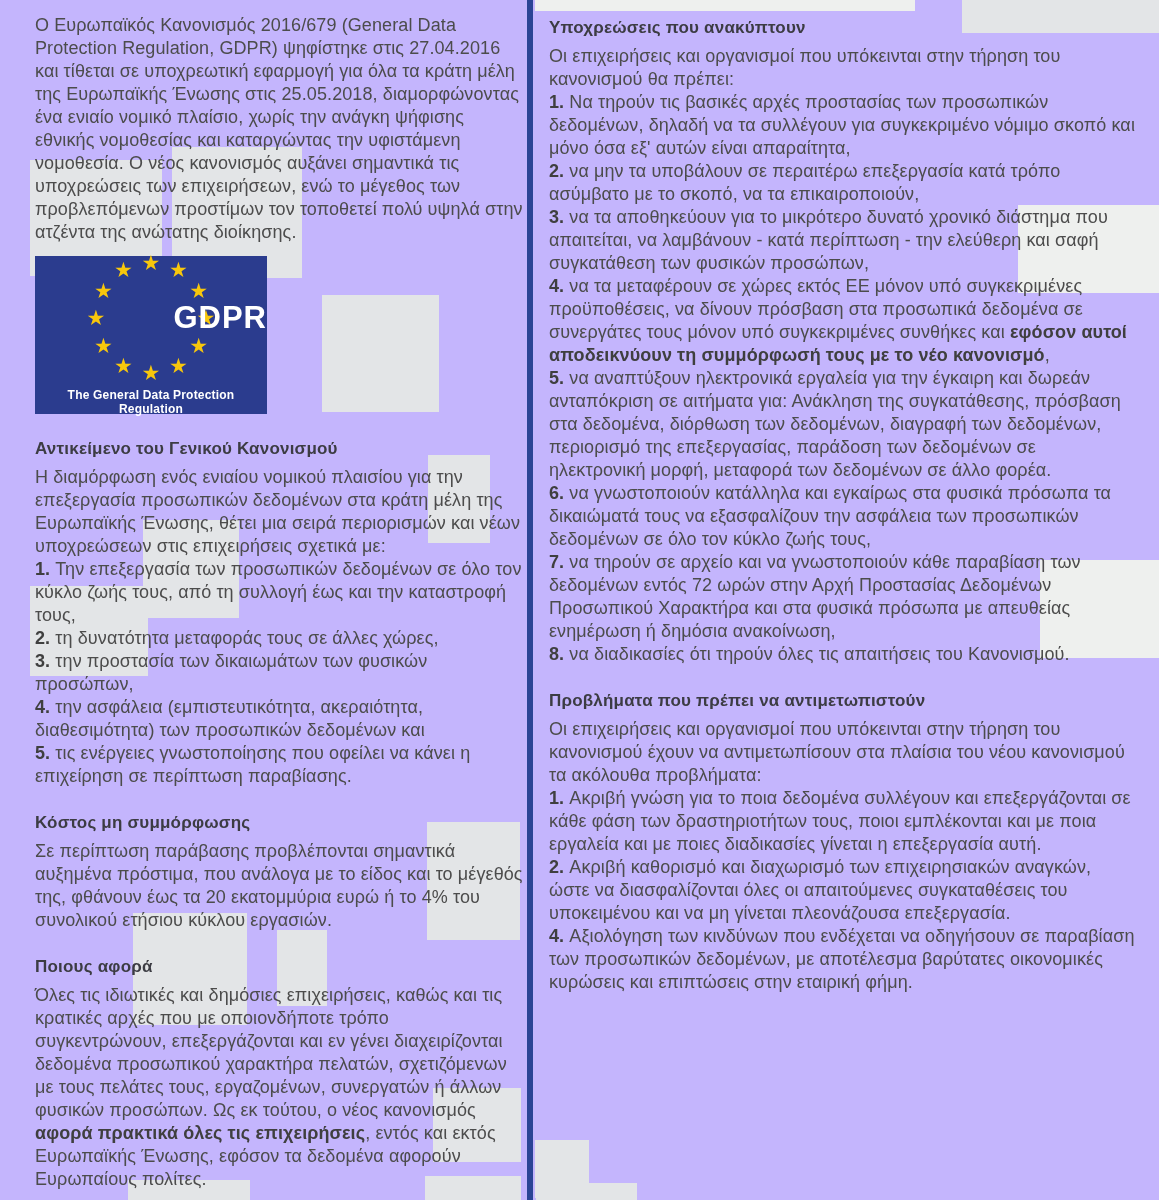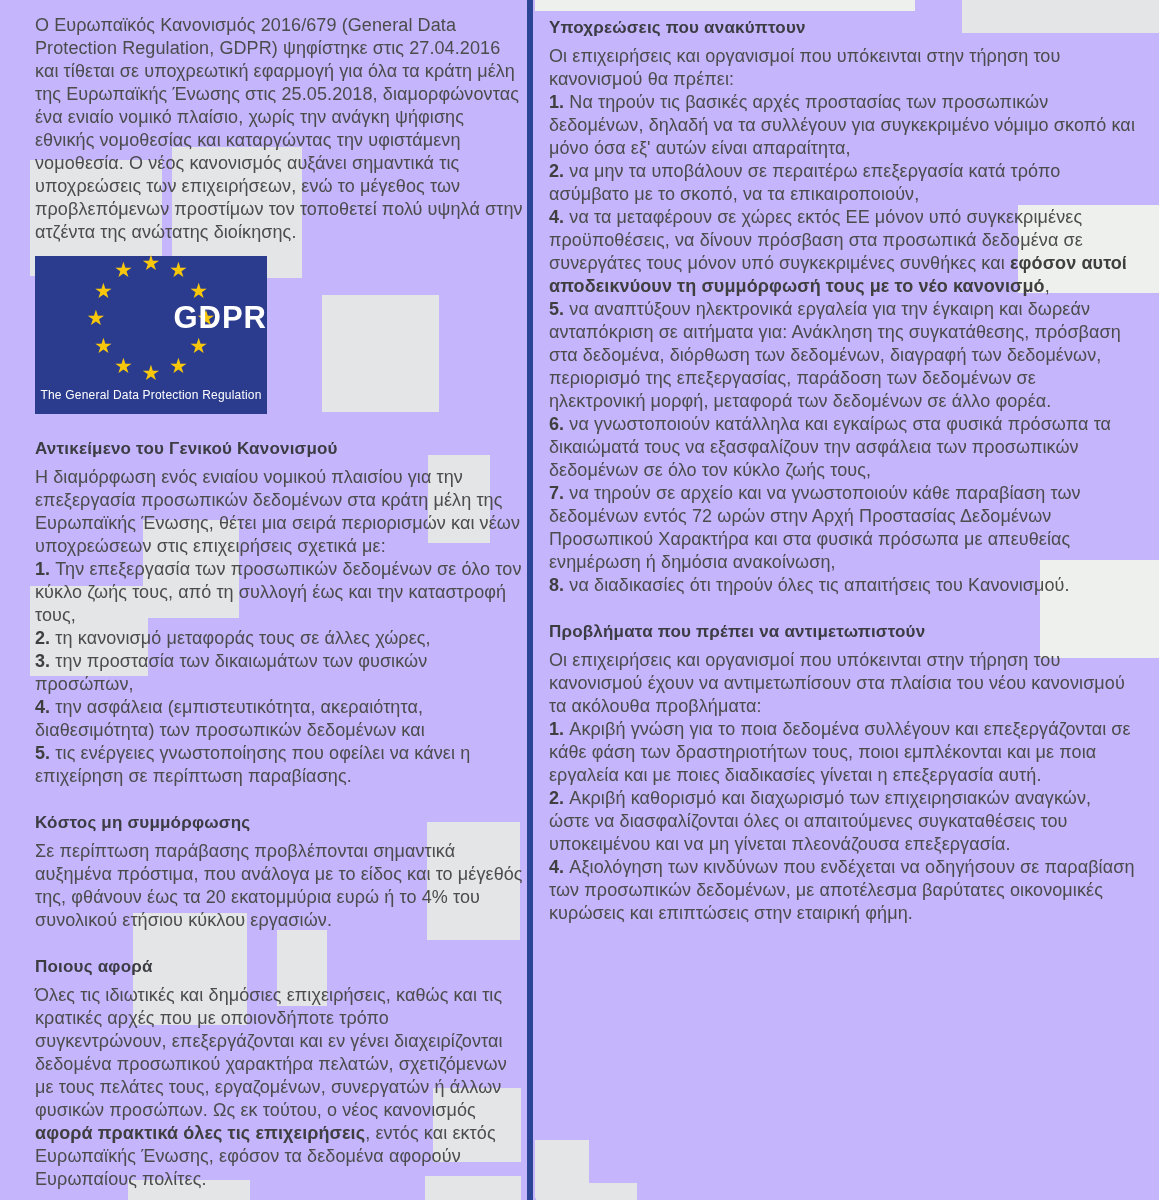--- a/index.html
+++ b/index.html
@@ -42,21 +42,21 @@
     position:absolute;font-size:21px;line-height:21px;color:#f8c70c;
     transform:translate(-50%,-50%);
     font-family:"DejaVu Sans",sans-serif;
   }
   .logo-title{
     position:absolute;left:0;right:0;top:44px;text-align:right;
     font-size:31px;font-weight:bold;color:#ffffff;letter-spacing:1px;
   }
   .logo-caption{
     position:absolute;left:0;right:0;top:132px;text-align:center;
-    font-size:12px;font-weight:normal;color:#ffffff;letter-spacing:0.2px;
+    font-size:12px;font-weight:bold;color:#ffffff;letter-spacing:0.2px;
   }
 </style>
 </head>
 <body>
 
 <div class="page">
 
   <div class="watermark light" style="left:535px;top:0;width:380px;height:11px;"></div>
   <div class="watermark" style="left:962px;top:0;width:197px;height:33px;"></div>
   <div class="watermark" style="left:30px;top:160px;width:132px;height:116px;"></div>
@@ -98,21 +98,21 @@
         </div>
       <div class="logo-title">GDPR</div>
       <div class="logo-caption">The General Data Protection Regulation</div>
     </div>
 
     <div class="section">
       <h2 class="heading">Αντικείμενο του Γενικού Κανονισμού</h2>
       <p class="body">Η διαμόρφωση ενός ενιαίου νομικού πλαισίου για την επεξεργασία προσωπικών δεδομένων στα κράτη μέλη της Ευρωπαϊκής Ένωσης, θέτει μια σειρά περιορισμών και νέων υποχρεώσεων στις επιχειρήσεις σχετικά με:</p>
       <div class="body">
           <div class="item"><b class="num">1. </b><span>Την επεξεργασία των προσωπικών δεδομένων σε όλο τον κύκλο ζωής τους, από τη συλλογή έως και την καταστροφή τους,</span></div>
-          <div class="item"><b class="num">2. </b><span>τη κανονισμό μεταφοράς τους σε άλλες χώρες,</span></div>
+          <div class="item"><b class="num">2. </b><span>τη δυνατότητα μεταφοράς τους σε άλλες χώρες,</span></div>
           <div class="item"><b class="num">3. </b><span>την προστασία των δικαιωμάτων των φυσικών προσώπων,</span></div>
           <div class="item"><b class="num">4. </b><span>την ασφάλεια (εμπιστευτικότητα, ακεραιότητα, διαθεσιμότητα) των προσωπικών δεδομένων και</span></div>
           <div class="item"><b class="num">5. </b><span>τις ενέργειες γνωστοποίησης που οφείλει να κάνει η επιχείρηση σε περίπτωση παραβίασης.</span></div>
         </div>
     </div>
 
     <div class="section">
       <h2 class="heading">Κόστος μη συμμόρφωσης</h2>
       <p class="body">Σε περίπτωση παράβασης προβλέπονται σημαντικά αυξημένα πρόστιμα, που ανάλογα με το είδος και το μέγεθός της, φθάνουν έως τα 20 εκατομμύρια ευρώ ή το 4% του συνολικού ετήσιου κύκλου εργασιών.</p>
     </div>
@@ -123,20 +123,21 @@
     </div>
   </div>
 
   <div class="col col-right">
     <div class="section">
       <h2 class="heading">Υποχρεώσεις που ανακύπτουν</h2>
       <p class="body">Οι επιχειρήσεις και οργανισμοί που υπόκεινται στην τήρηση του κανονισμού θα πρέπει:</p>
       <div class="body">
           <div class="item"><b class="num">1. </b><span>Να τηρούν τις βασικές αρχές προστασίας των προσωπικών δεδομένων, δηλαδή να τα συλλέγουν για συγκεκριμένο νόμιμο σκοπό και μόνο όσα εξ' αυτών είναι απαραίτητα,</span></div>
           <div class="item"><b class="num">2. </b><span>να μην τα υποβάλουν σε περαιτέρω επεξεργασία κατά τρόπο ασύμβατο με το σκοπό, να τα επικαιροποιούν,</span></div>
+          <div class="item"><b class="num">3. </b><span>να τα αποθηκεύουν για το μικρότερο δυνατό χρονικό διάστημα που απαιτείται, να λαμβάνουν - κατά περίπτωση - την ελεύθερη και σαφή συγκατάθεση των φυσικών προσώπων,</span></div>
           <div class="item"><b class="num">4. </b><span>να τα μεταφέρουν σε χώρες εκτός ΕΕ μόνον υπό συγκεκριμένες προϋποθέσεις, να δίνουν πρόσβαση στα προσωπικά δεδομένα σε συνεργάτες τους μόνον υπό συγκεκριμένες συνθήκες και </span><b>εφόσον αυτοί αποδεικνύουν τη συμμόρφωσή τους με το νέο κανονισμό</b><span>,</span></div>
           <div class="item"><b class="num">5. </b><span>να αναπτύξουν ηλεκτρονικά εργαλεία για την έγκαιρη και δωρεάν ανταπόκριση σε αιτήματα για: Ανάκληση της συγκατάθεσης, πρόσβαση στα δεδομένα, διόρθωση των δεδομένων, διαγραφή των δεδομένων, περιορισμό της επεξεργασίας, παράδοση των δεδομένων σε ηλεκτρονική μορφή, μεταφορά των δεδομένων σε άλλο φορέα.</span></div>
           <div class="item"><b class="num">6. </b><span>να γνωστοποιούν κατάλληλα και εγκαίρως στα φυσικά πρόσωπα τα δικαιώματά τους να εξασφαλίζουν την ασφάλεια των προσωπικών δεδομένων σε όλο τον κύκλο ζωής τους,</span></div>
           <div class="item"><b class="num">7. </b><span>να τηρούν σε αρχείο και να γνωστοποιούν κάθε παραβίαση των δεδομένων εντός 72 ωρών στην Αρχή Προστασίας Δεδομένων Προσωπικού Χαρακτήρα και στα φυσικά πρόσωπα με απευθείας ενημέρωση ή δημόσια ανακοίνωση,</span></div>
           <div class="item"><b class="num">8. </b><span>να διαδικασίες ότι τηρούν όλες τις απαιτήσεις του Κανονισμού.</span></div>
         </div>
     </div>
 
     <div class="section">
       <h2 class="heading">Προβλήματα που πρέπει να αντιμετωπιστούν</h2>

